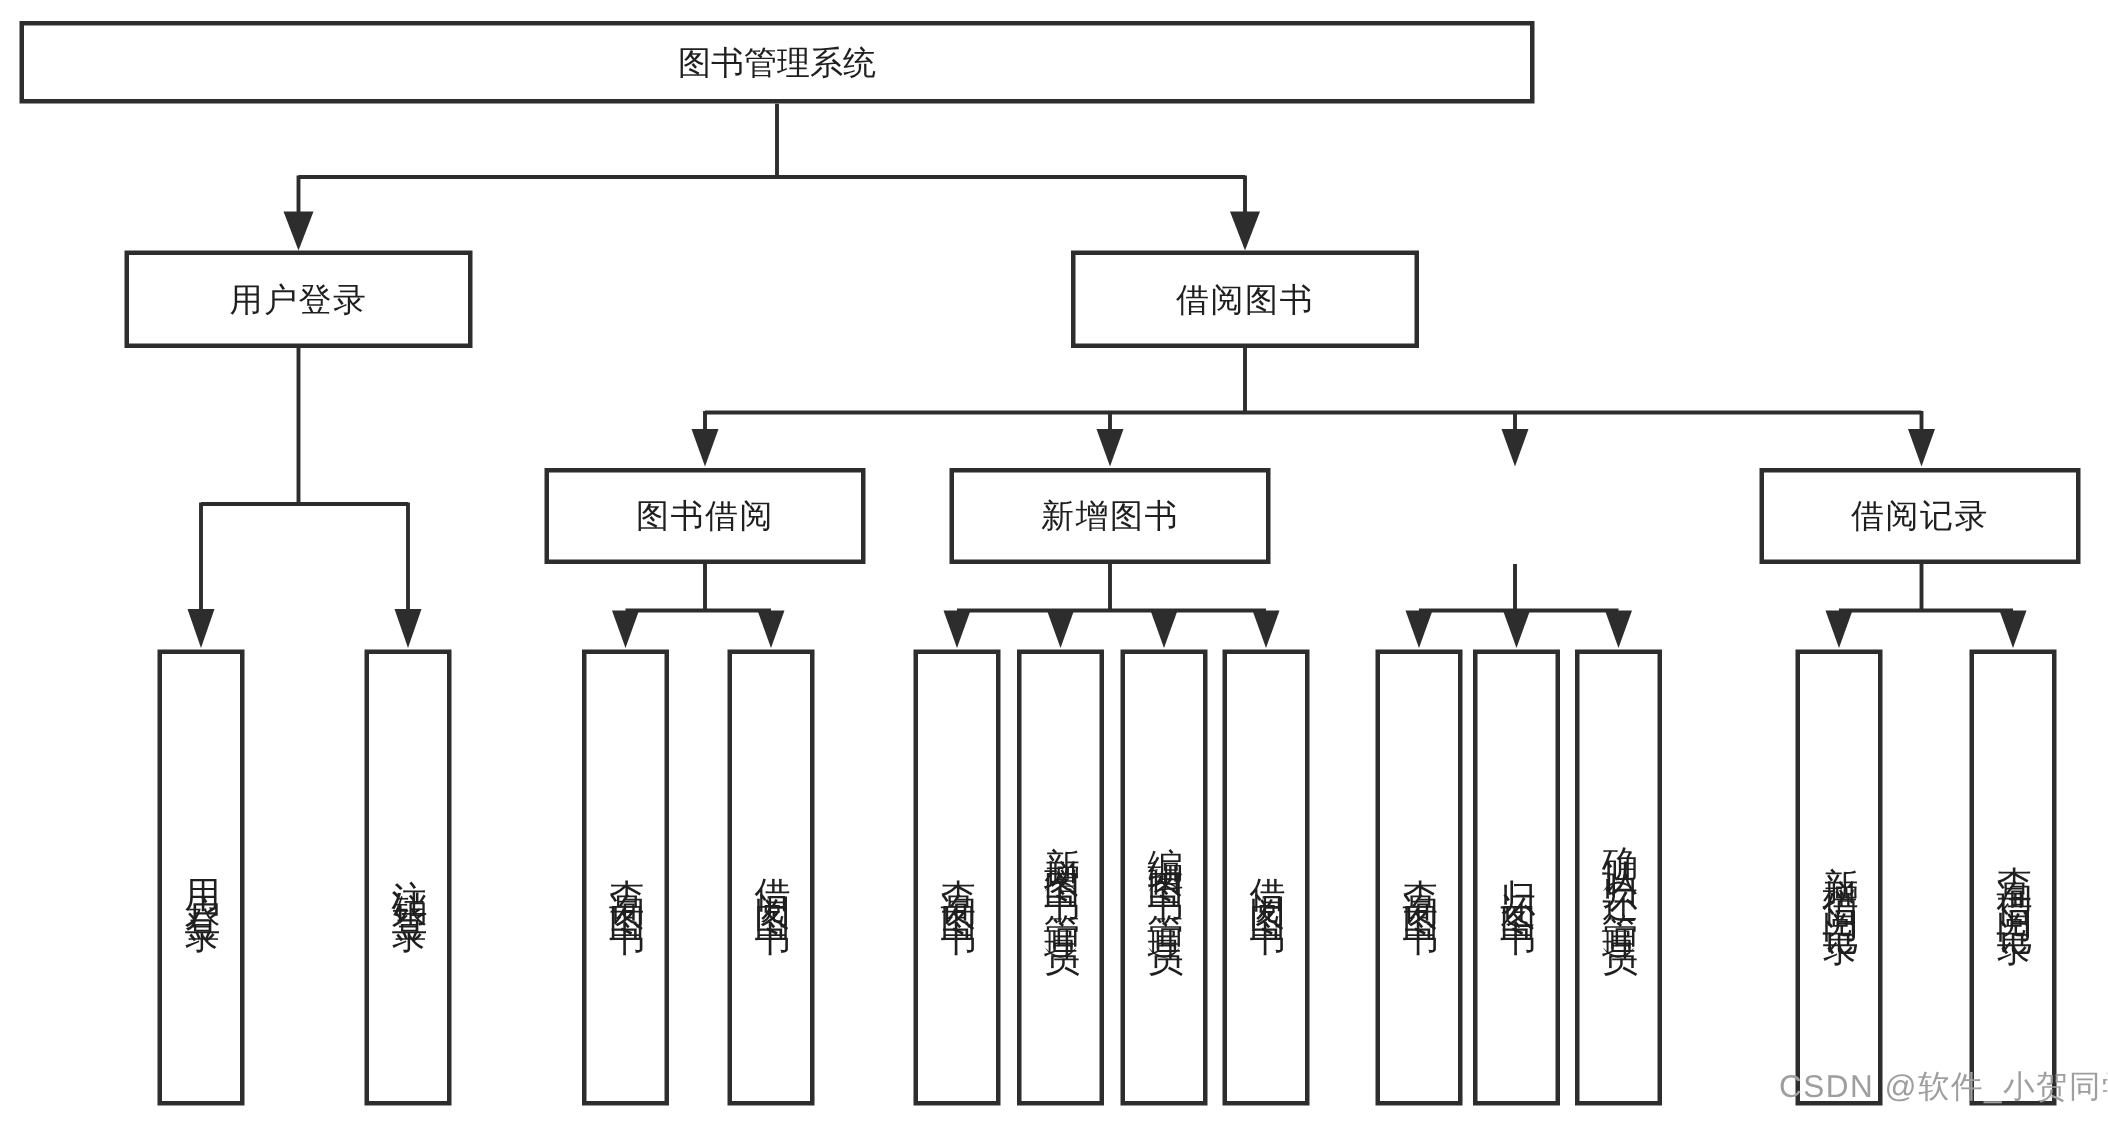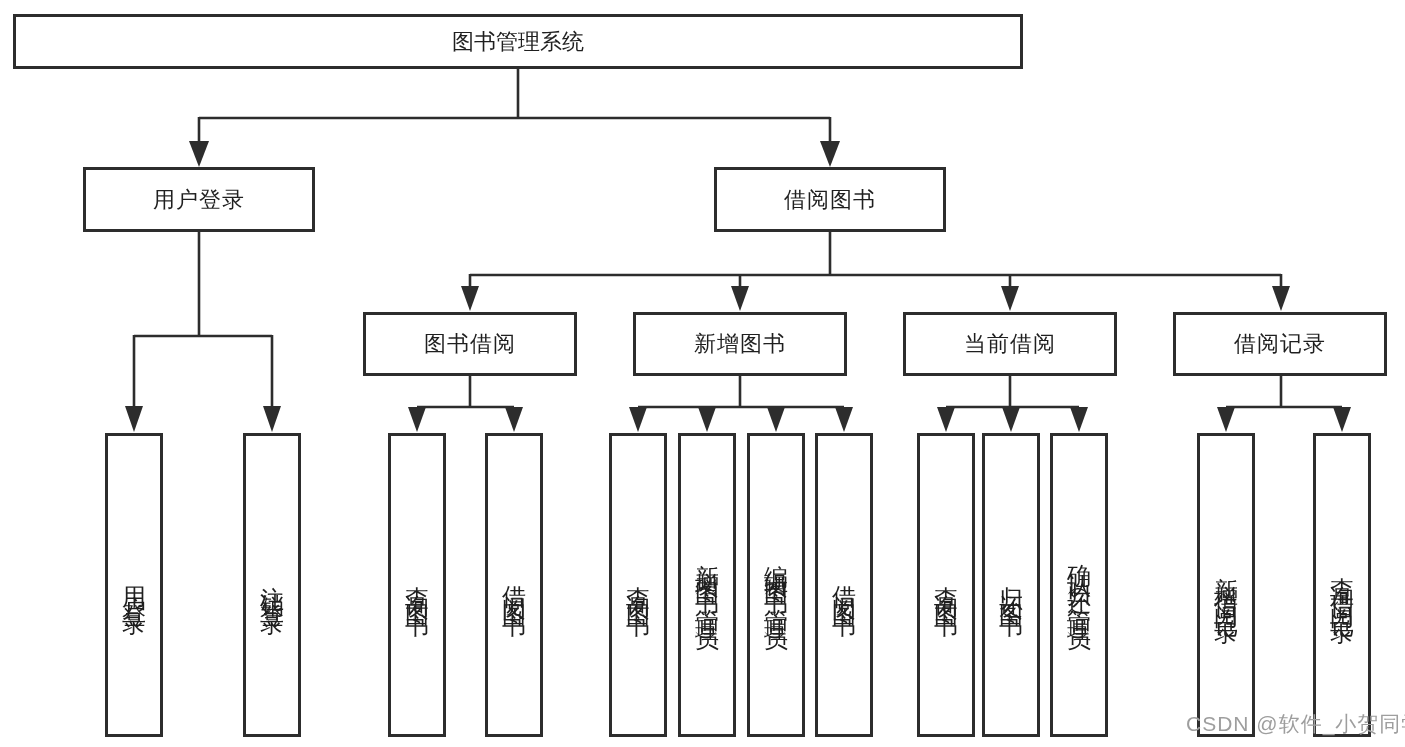--- a/index.html
+++ b/index.html
@@ -108,23 +108,20 @@
   <div class="box hbox" style="left:714px;top:167px;width:232px;height:65px">
     <span>借阅图书</span>
   </div>
 
   <div class="box hbox" style="left:363px;top:312px;width:214px;height:64px">
     <span>图书借阅</span>
   </div>
   <div class="box hbox" style="left:633px;top:312px;width:214px;height:64px">
     <span>新增图书</span>
   </div>
-  <div class="box hbox" style="left:903px;top:312px;width:214px;height:64px">
-    <span>当前借阅</span>
-  </div>
   <div class="box hbox" style="left:1173px;top:312px;width:214px;height:64px">
     <span>借阅记录</span>
   </div>
 
   <div class="box leaf" style="left:105px">
     <span>用户登录</span>
   </div>
   <div class="box leaf" style="left:243px">
     <span>注销登录</span>
   </div>

